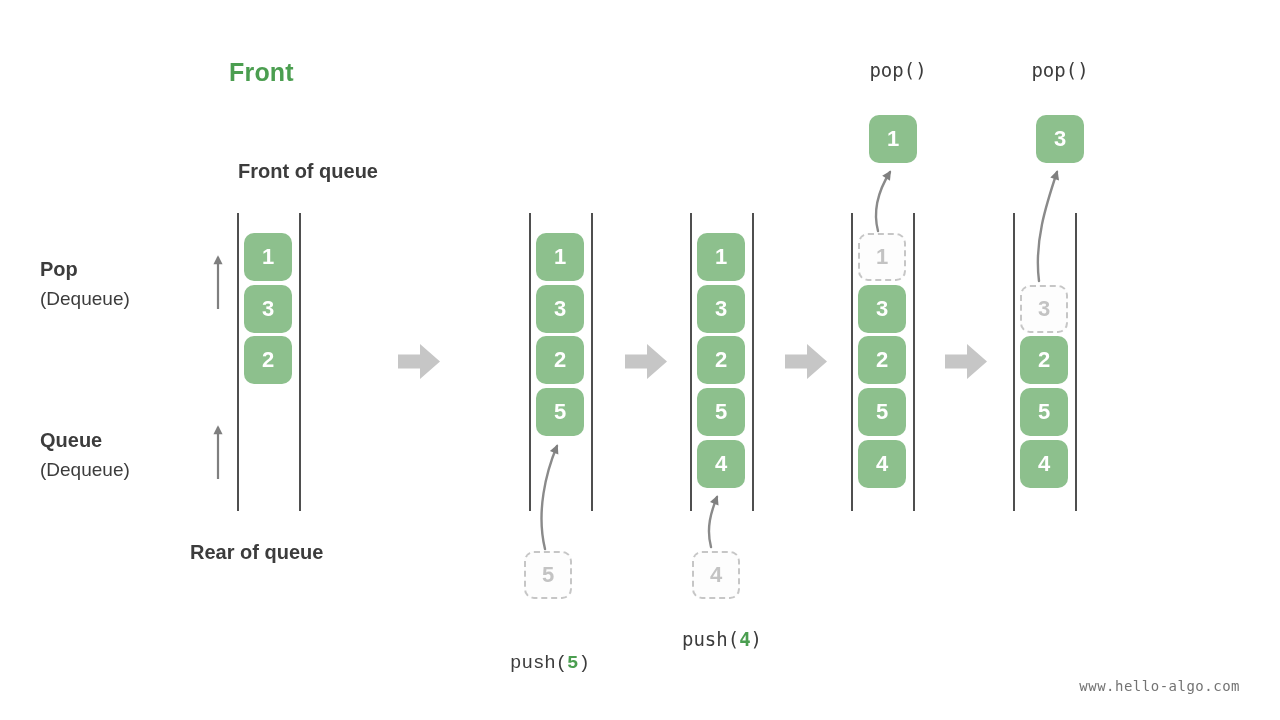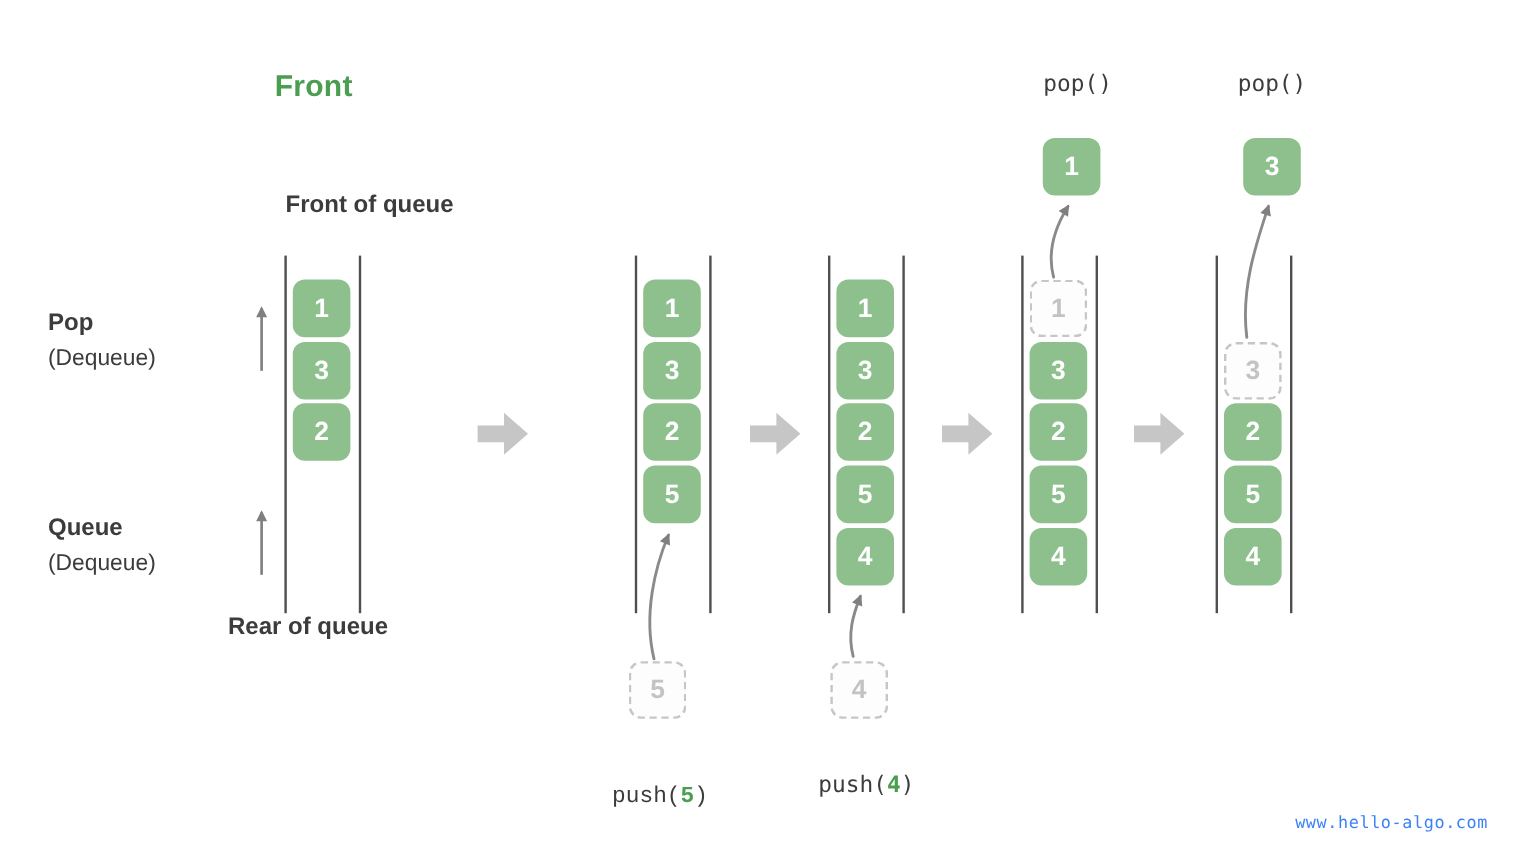--- a/index.html
+++ b/index.html
@@ -40,21 +40,21 @@
   }
   .mono {
     font-family: "DejaVu Sans Mono", monospace;
     font-size: 19px; color: var(--dark, #3c3c3c);
   }
   .mono .arg { color: var(--accent, #4b9e50); font-weight: bold; }
   .oplabel { position: absolute; transform: translateX(-50%); white-space: nowrap; }
   .watermark {
     position: absolute; right: 40px; top: 678px;
     font-family: "DejaVu Sans Mono", monospace;
-    font-size: 14px; color: #3b82f6; letter-spacing: 0.5px;
+    font-size: 14px; color: #737373; letter-spacing: 0.5px;
   }
   svg.overlay {
     position: absolute; left: 0; top: 0; width: 1280px; height: 720px;
     pointer-events: none;
   }
 </style>
 </head>
 <body>
 
 <div class="canvas">
@@ -66,21 +66,21 @@
   <div class="sideblock" style="top:258px;">
     <div class="name">Pop</div>
     <div class="alias">(Dequeue)</div>
   </div>
 
   <div class="sideblock" style="top:429px;">
     <div class="name">Queue</div>
     <div class="alias">(Dequeue)</div>
   </div>
 
-  <div class="biglabel" style="left:190px; top:511px;">Rear of queue</div>
+  <div class="biglabel" style="left:190px; top:541px;">Rear of queue</div>
 
   <svg class="overlay" viewBox="0 0 1280 720">
     <defs>
       <marker id="ah" viewBox="0 0 12 12" refX="9" refY="6" markerWidth="11" markerHeight="11" markerUnits="userSpaceOnUse" orient="auto">
         <path d="M1,1 L11,6 L1,11 Z" fill="#7f7f7f"></path>
       </marker>
     </defs>
 
     <path d="M 218 309 L 218 257" stroke="#7f7f7f" stroke-width="2.2" fill="none" marker-end="url(#ah)"></path>
     <path d="M 218 479 L 218 427" stroke="#7f7f7f" stroke-width="2.2" fill="none" marker-end="url(#ah)"></path>
@@ -111,21 +111,21 @@
       <div class="qitem dashed" style="left: 524px; top: 551px;">5</div>
       <div class="oplabel mono" style="left: 550px; top: 652px; font-family: Liberation Mono, monospace;"><span>push(</span><span class="arg">5</span><span>)</span></div>
       <div class="rail" style="left: 690px; top: 213px; height: 298px;"></div>
       <div class="rail" style="left: 752px; top: 213px; height: 298px;"></div>
       <div class="qitem" style="left: 697px; top: 233px;">1</div>
       <div class="qitem" style="left: 697px; top: 285px;">3</div>
       <div class="qitem" style="left: 697px; top: 336px;">2</div>
       <div class="qitem" style="left: 697px; top: 388px;">5</div>
       <div class="qitem" style="left: 697px; top: 440px;">4</div>
       <div class="qitem dashed" style="left: 692px; top: 551px;">4</div>
-      <div class="oplabel mono" style="left: 722px; top: 628px; margin-top: 15px;"><span>push(</span><span class="arg">4</span><span>)</span></div>
+      <div class="oplabel mono" style="left: 722px; top: 628px;"><span>push(</span><span class="arg">4</span><span>)</span></div>
       <div class="rail" style="left: 851px; top: 213px; height: 298px;"></div>
       <div class="rail" style="left: 913px; top: 213px; height: 298px;"></div>
       <div class="qitem dashed" style="left: 858px; top: 233px;">1</div>
       <div class="qitem" style="left: 858px; top: 285px;">3</div>
       <div class="qitem" style="left: 858px; top: 336px;">2</div>
       <div class="qitem" style="left: 858px; top: 388px;">5</div>
       <div class="qitem" style="left: 858px; top: 440px;">4</div>
       <div class="qitem" style="left: 869px; top: 115px;">1</div>
       <div class="oplabel mono" style="left: 898px; top: 59px;"><span>pop()</span></div>
       <div class="rail" style="left: 1013px; top: 213px; height: 298px;"></div>

